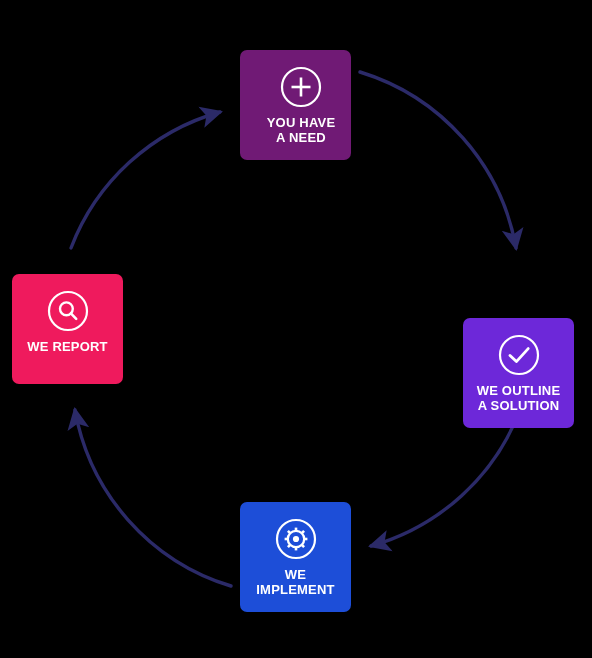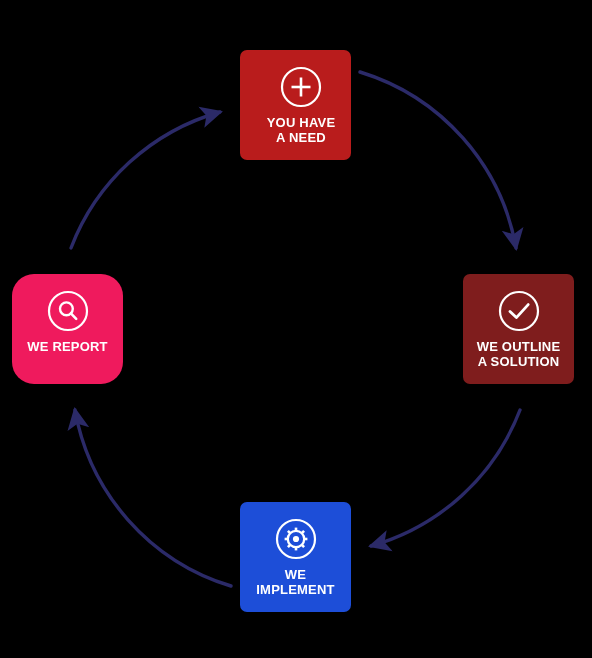--- a/index.html
+++ b/index.html
@@ -55,21 +55,21 @@
     text-align: center;
     letter-spacing: 0.2px;
     text-transform: uppercase;
     white-space: pre-line;
     padding: 0 4px;
   }
   
   #node-need     { left: 240px; top: 50px;  }
   #node-solution { left: 463px; top: 274px; }
   #node-implement{ left: 240px; top: 502px; }
-  #node-report   { left: 12px;  top: 274px; border-radius: 22px; }
+  #node-report   { left: 12px;  top: 274px; }
 </style>
 </head>
 <body style="background: rgb(0, 0, 0);">
 
 <div id="diagram">
 
   <svg class="arc-layer" viewBox="0 0 592 658" width="592" height="658" xmlns="http://www.w3.org/2000/svg">
     <defs>
       <marker id="ah" viewBox="0 0 12 12" refX="9.5" refY="6" markerWidth="7.2" markerHeight="7.2" orient="auto-start-reverse">
         <path d="M 0 0.6 L 11 6 L 0 11.4 L 2.6 6 Z" fill="#2b2a68"></path>
@@ -78,31 +78,31 @@
 
     <path d="M 360 72 A 225 225 0 0 1 516 248" fill="none" stroke="#2b2a68" stroke-width="3.4" stroke-linecap="round" marker-end="url(#ah)"></path>
 
     <path d="M 520 410 A 225 225 0 0 1 371 546" fill="none" stroke="#2b2a68" stroke-width="3.4" stroke-linecap="round" marker-end="url(#ah)"></path>
 
     <path d="M 231 586 A 225 225 0 0 1 75 410" fill="none" stroke="#2b2a68" stroke-width="3.4" stroke-linecap="round" marker-end="url(#ah)"></path>
 
     <path d="M 71 248 A 225 225 0 0 1 220 112" fill="none" stroke="#2b2a68" stroke-width="3.4" stroke-linecap="round" marker-end="url(#ah)"></path>
   </svg>
 
-  <div class="node" id="node-need" style="background: #b91c1c; padding-left: 11px;">
+  <div class="node" id="node-need" style="background: #701a75; padding-left: 11px;">
     <svg class="node-icon" viewBox="0 0 44 44" xmlns="http://www.w3.org/2000/svg">
       <circle cx="22" cy="22" r="19" fill="none" stroke="#ffffff" stroke-width="2.2"></circle>
       <line x1="22" y1="12.5" x2="22" y2="31.5" stroke="#ffffff" stroke-width="2.6" stroke-linecap="butt"></line>
       <line x1="12.5" y1="22" x2="31.5" y2="22" stroke="#ffffff" stroke-width="2.6" stroke-linecap="butt"></line>
     </svg>
     <div class="node-label">YOU HAVE
 A NEED</div>
   </div>
 
-  <div class="node" id="node-solution" style="background: #7f1d1d;">
+  <div class="node" id="node-solution" style="background: #6d28d9; margin-top: 44px;">
     <svg class="node-icon" viewBox="0 0 44 44" xmlns="http://www.w3.org/2000/svg">
       <circle cx="22" cy="22" r="19" fill="none" stroke="#ffffff" stroke-width="2.2"></circle>
       <path d="M 13 22.4 L 19.4 28.6 L 31.2 15.6" fill="none" stroke="#ffffff" stroke-width="2.8" stroke-linecap="round" stroke-linejoin="round"></path>
     </svg>
     <div class="node-label">WE OUTLINE
 A SOLUTION</div>
   </div>
 
   <div class="node" id="node-implement" style="background: #1d4ed8;">
     <svg class="node-icon" viewBox="0 0 44 44" xmlns="http://www.w3.org/2000/svg">

